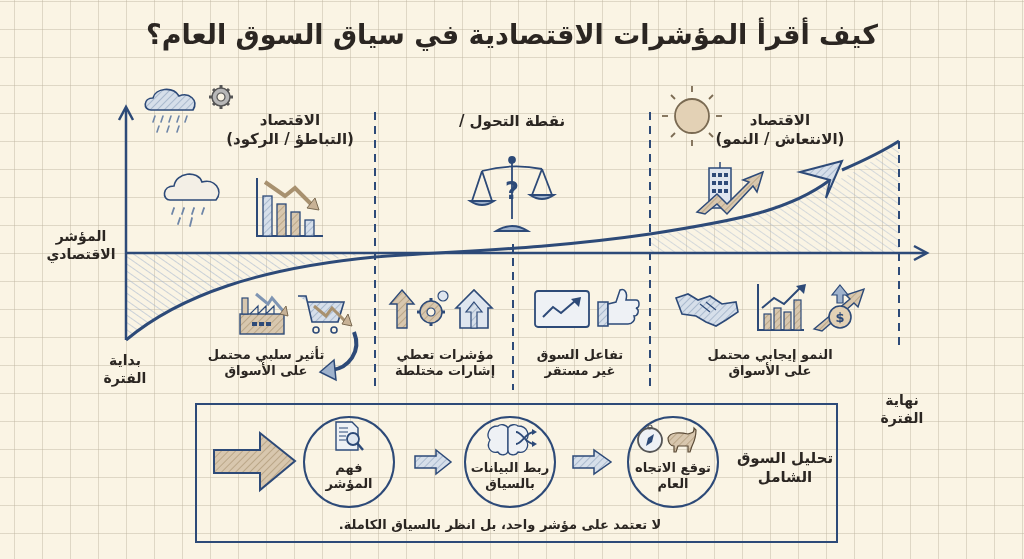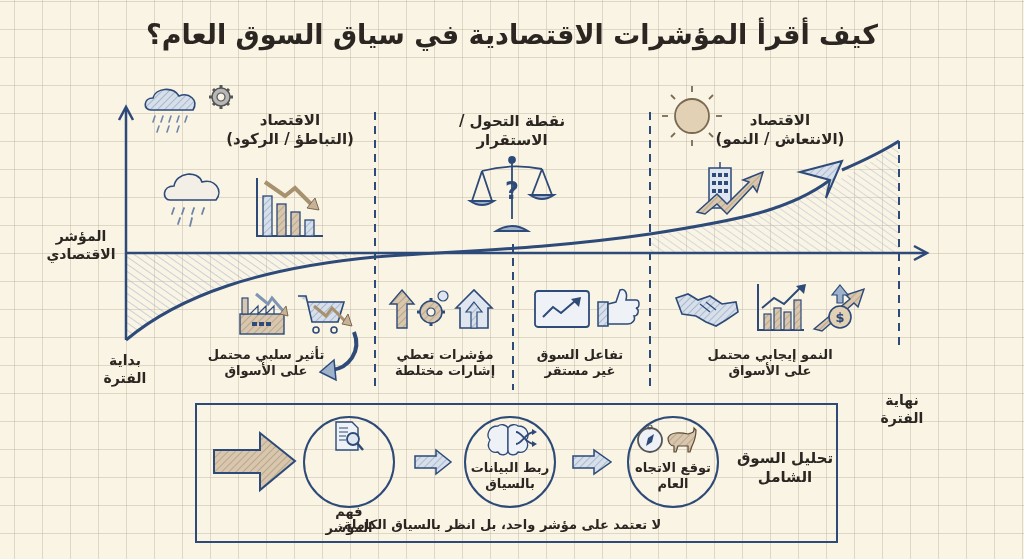--- a/index.html
+++ b/index.html
@@ -282,21 +282,20 @@
 <div class="abs t lbl" style="left:873px; top:368px; width:58px; font-size:14px; white-space:normal;margin-top:24px;">
   <span>نهاية الفترة</span>
 </div>
 
 <div class="abs t phase" style="left:210px; top:111px; width:160px;">
   <div>الاقتصاد</div>
   <div>(التباطؤ / الركود)</div>
 </div>
 <div class="abs t phase" style="left:432px; top:112px; width:160px;">
   <div>نقطة التحول /</div>
-  <div>الاستقرار</div>
 </div>
 <div class="abs t phase" style="left:700px; top:111px; width:160px;">
   <div>الاقتصاد</div>
   <div>(الانتعاش / النمو)</div>
 </div>
 
 <div class="abs t lbl" style="left:196px; top:347px; width:140px;">
   <div>تأثير سلبي محتمل</div>
   <div>على الأسواق</div>
 </div>
@@ -306,21 +305,21 @@
 </div>
 <div class="abs t lbl" style="left:525px; top:347px; width:110px;">
   <div>تفاعل السوق</div>
   <div>غير مستقر</div>
 </div>
 <div class="abs t lbl" style="left:700px; top:347px; width:140px;">
   <div>النمو إيجابي محتمل</div>
   <div>على الأسواق</div>
 </div>
 
-<div class="abs t lbl" style="left:309px; top:460px; width:80px;margin-top:44px;">
+<div class="abs t lbl" style="left:309px; top:460px; width:80px;">
   <div>فهم</div>
   <div>المؤشر</div>
 </div>
 <div class="abs t lbl" style="left:465px; top:460px; width:90px;">
   <div>ربط البيانات</div>
   <div>بالسياق</div>
 </div>
 <div class="abs t lbl" style="left:628px; top:460px; width:90px;">
   <div>توقع الاتجاه</div>
   <div>العام</div>

